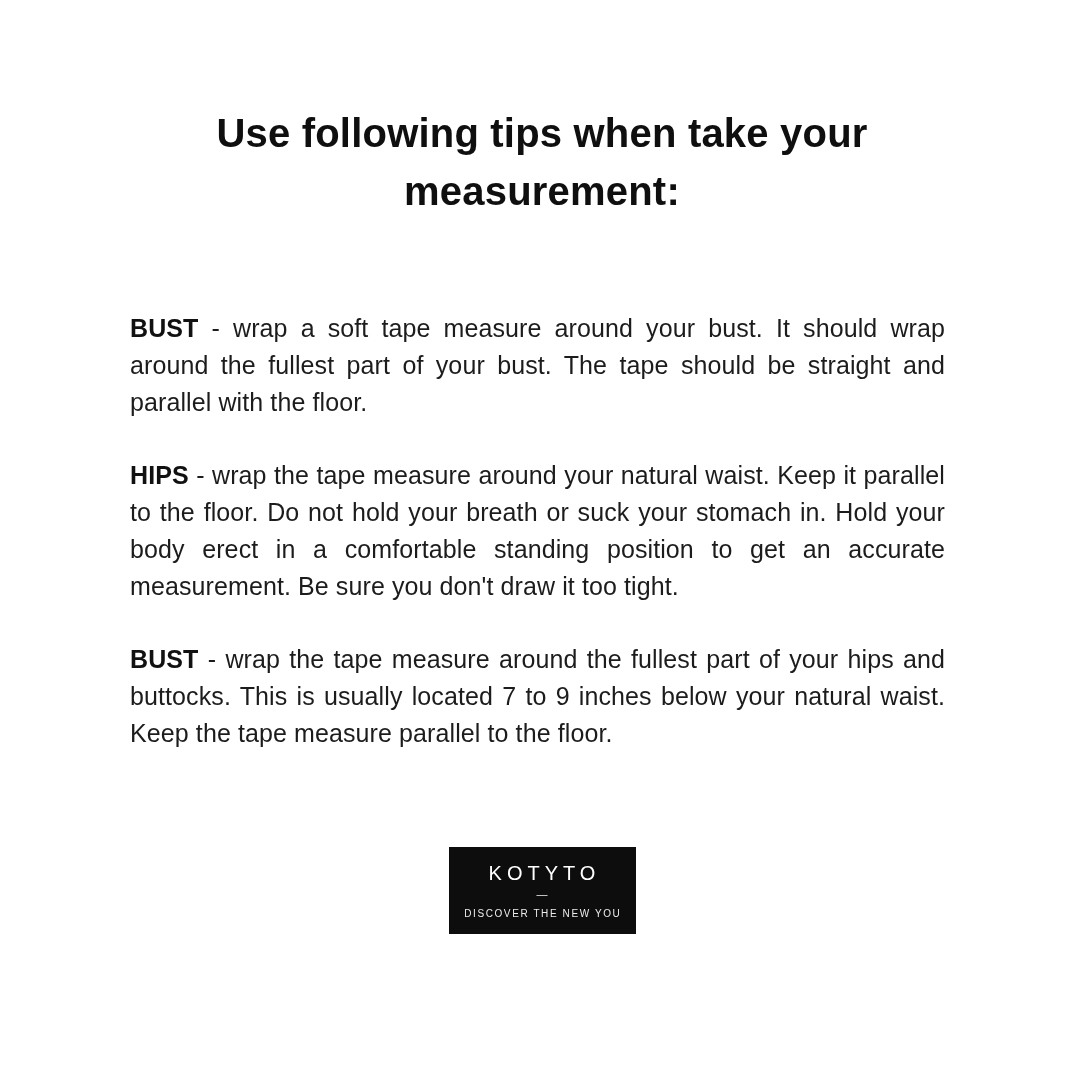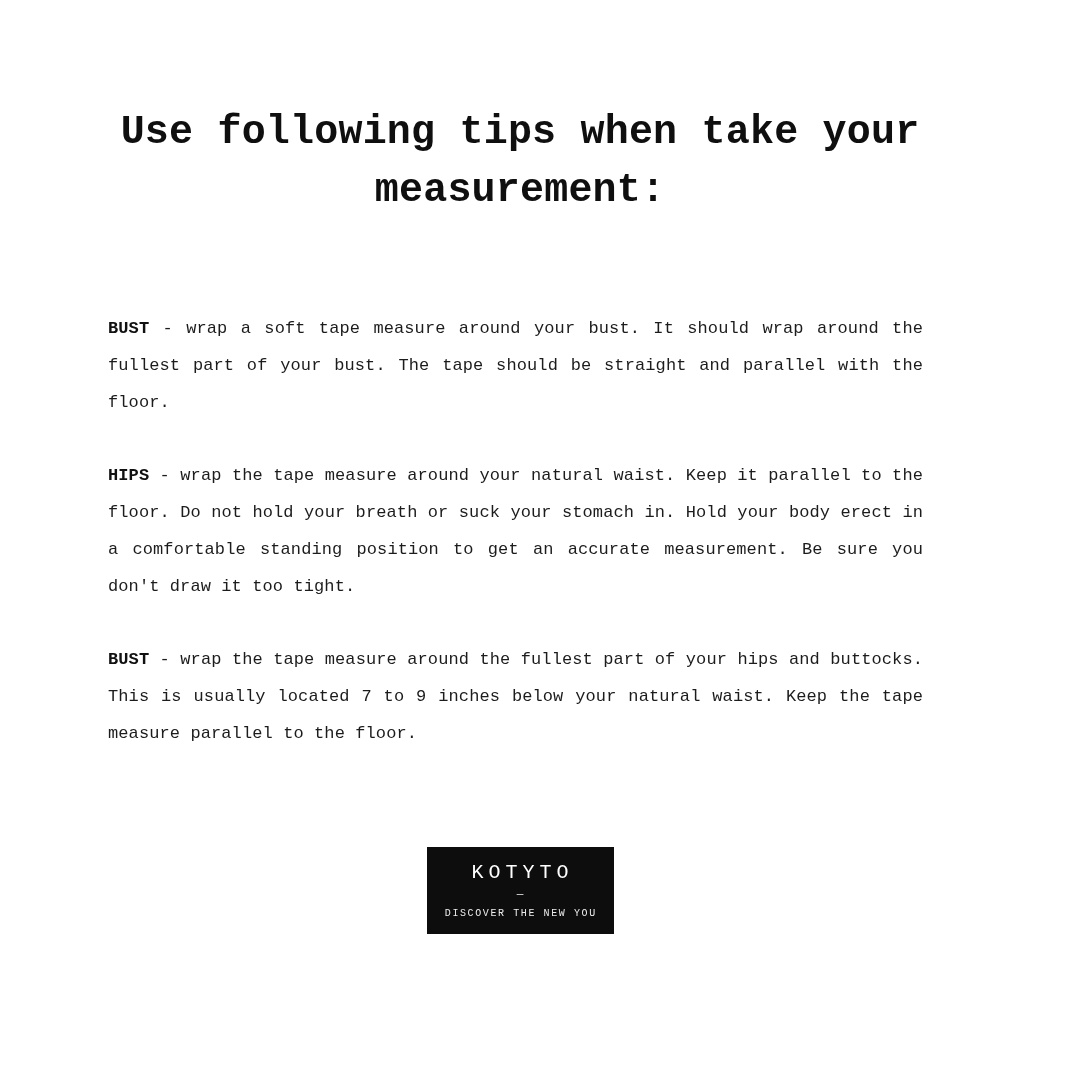--- a/index.html
+++ b/index.html
@@ -3,39 +3,40 @@
 <meta charset="utf-8">
 <style>
   * { margin: 0; padding: 0; box-sizing: border-box; }
   html, body { background: #ffffff; }
   .page {
     position: relative;
     width: 1040px;
     height: 1080px;
     background: #ffffff;
     overflow: hidden;
-    font-family: Liberation Mono, monospace;
+    font-family: Liberation Sans, sans-serif;
     color: #1a1a1a;
+    margin-left: 22px;
   }
   .title {
     margin: 104px auto 0;
     text-align: center;
     font-size: 40px;
     font-weight: 700;
     line-height: 58px;
     color: #0f0f0f;
     letter-spacing: 0.2px;
   }
   .title .line { display: block; }
   .content {
     width: 815px;
     margin: 90px 0 0 108px;
   }
   .tip {
-    font-size: 17px;
+    font-size: 25px;
     line-height: 37px;
     text-align: justify;
     color: #1c1c1c;
     letter-spacing: 0.1px;
   }
   .tip + .tip { margin-top: 36px; }
   .tip strong { font-weight: 700; color: #111111; }
   .logo-box {
     width: 187px;
     height: 87px;

